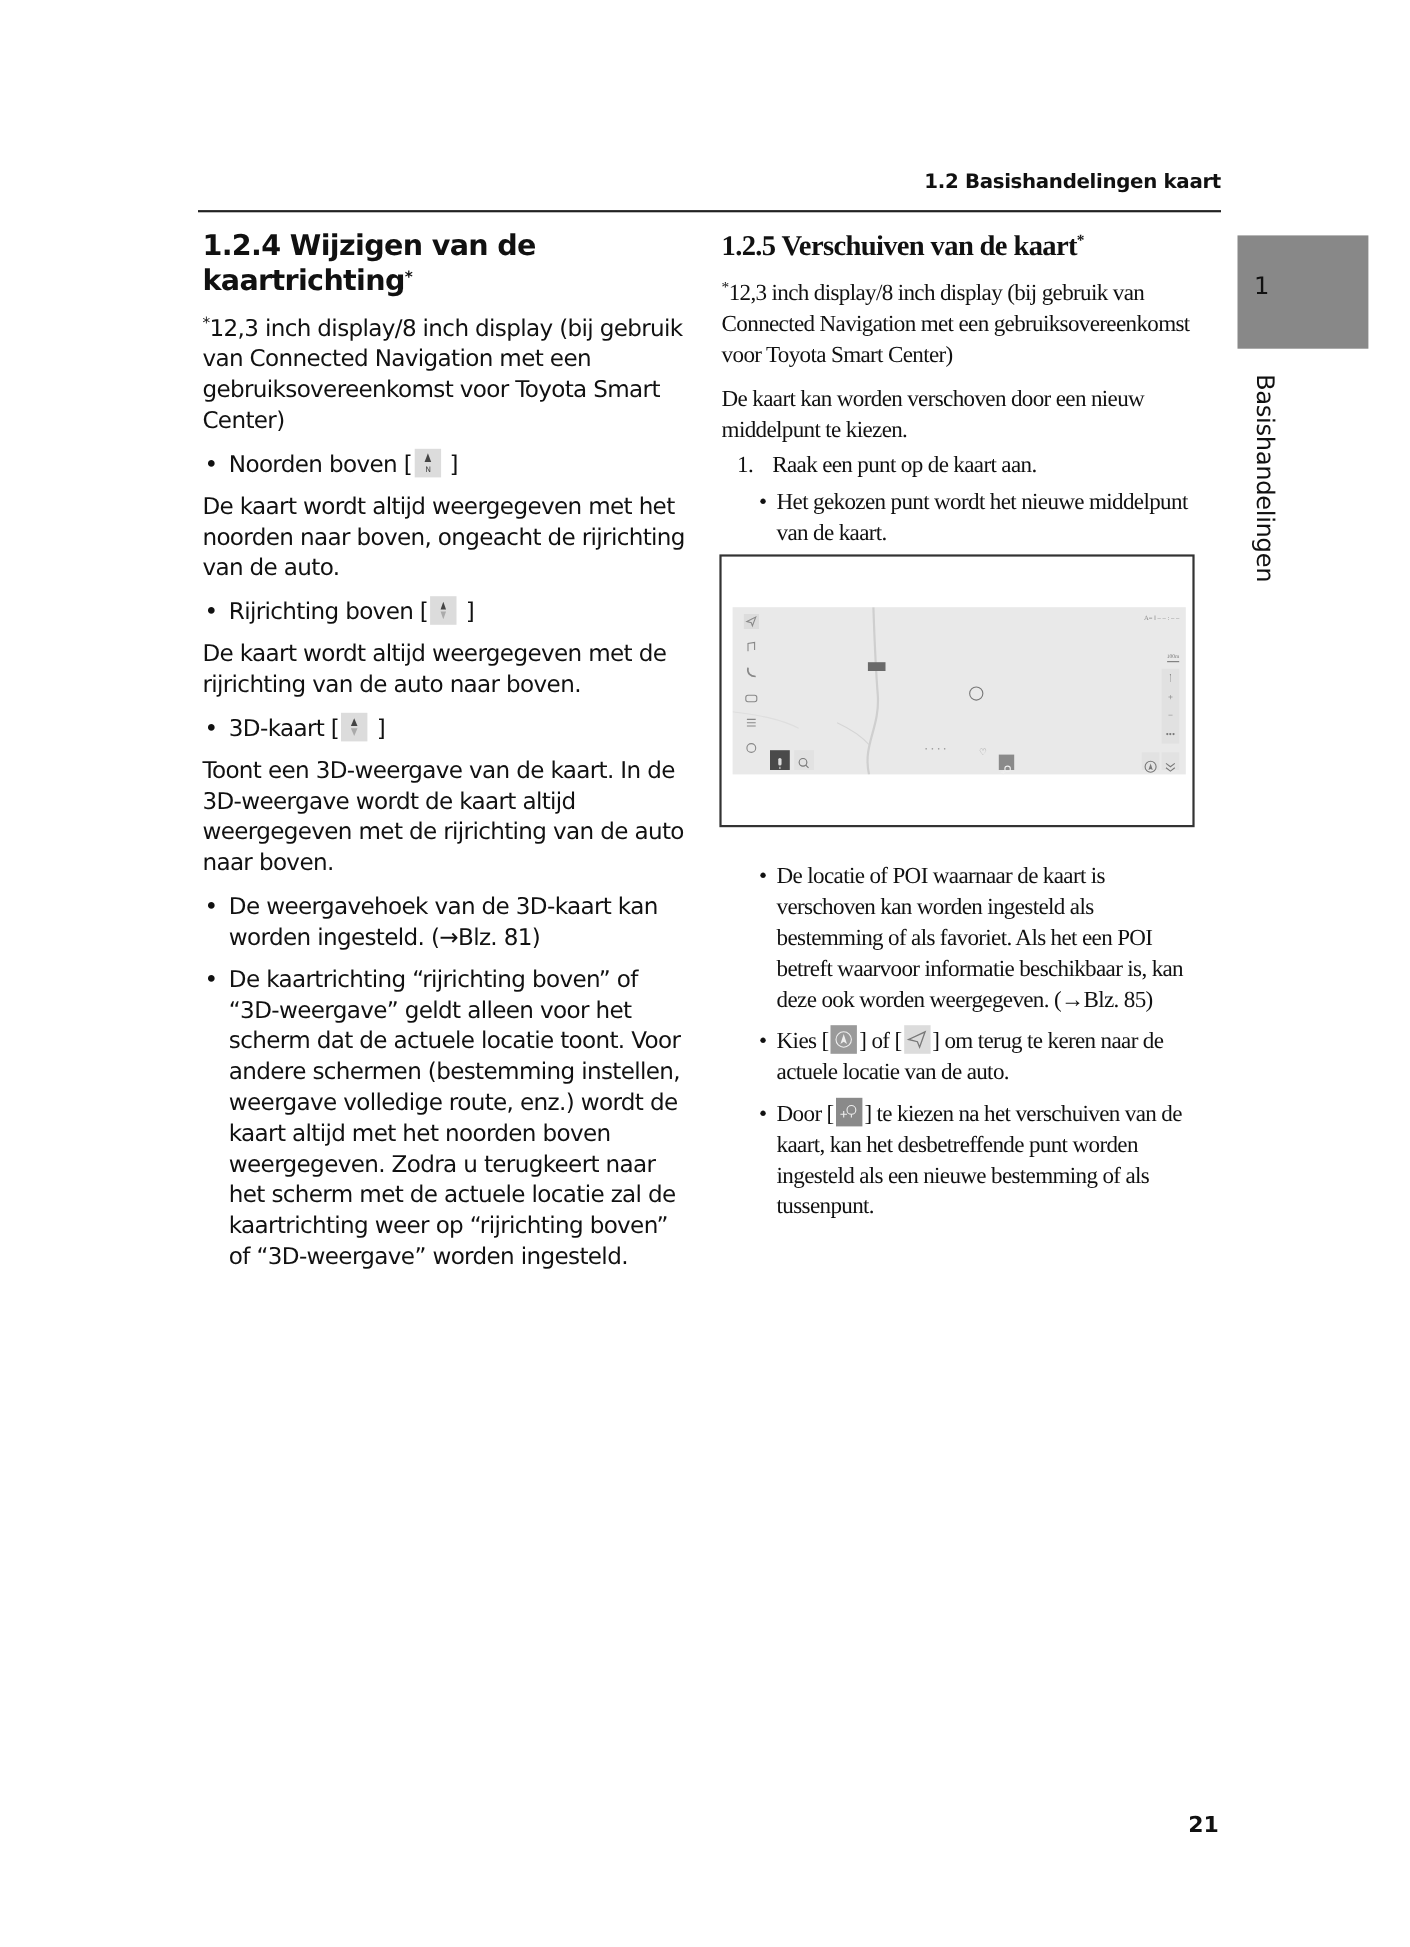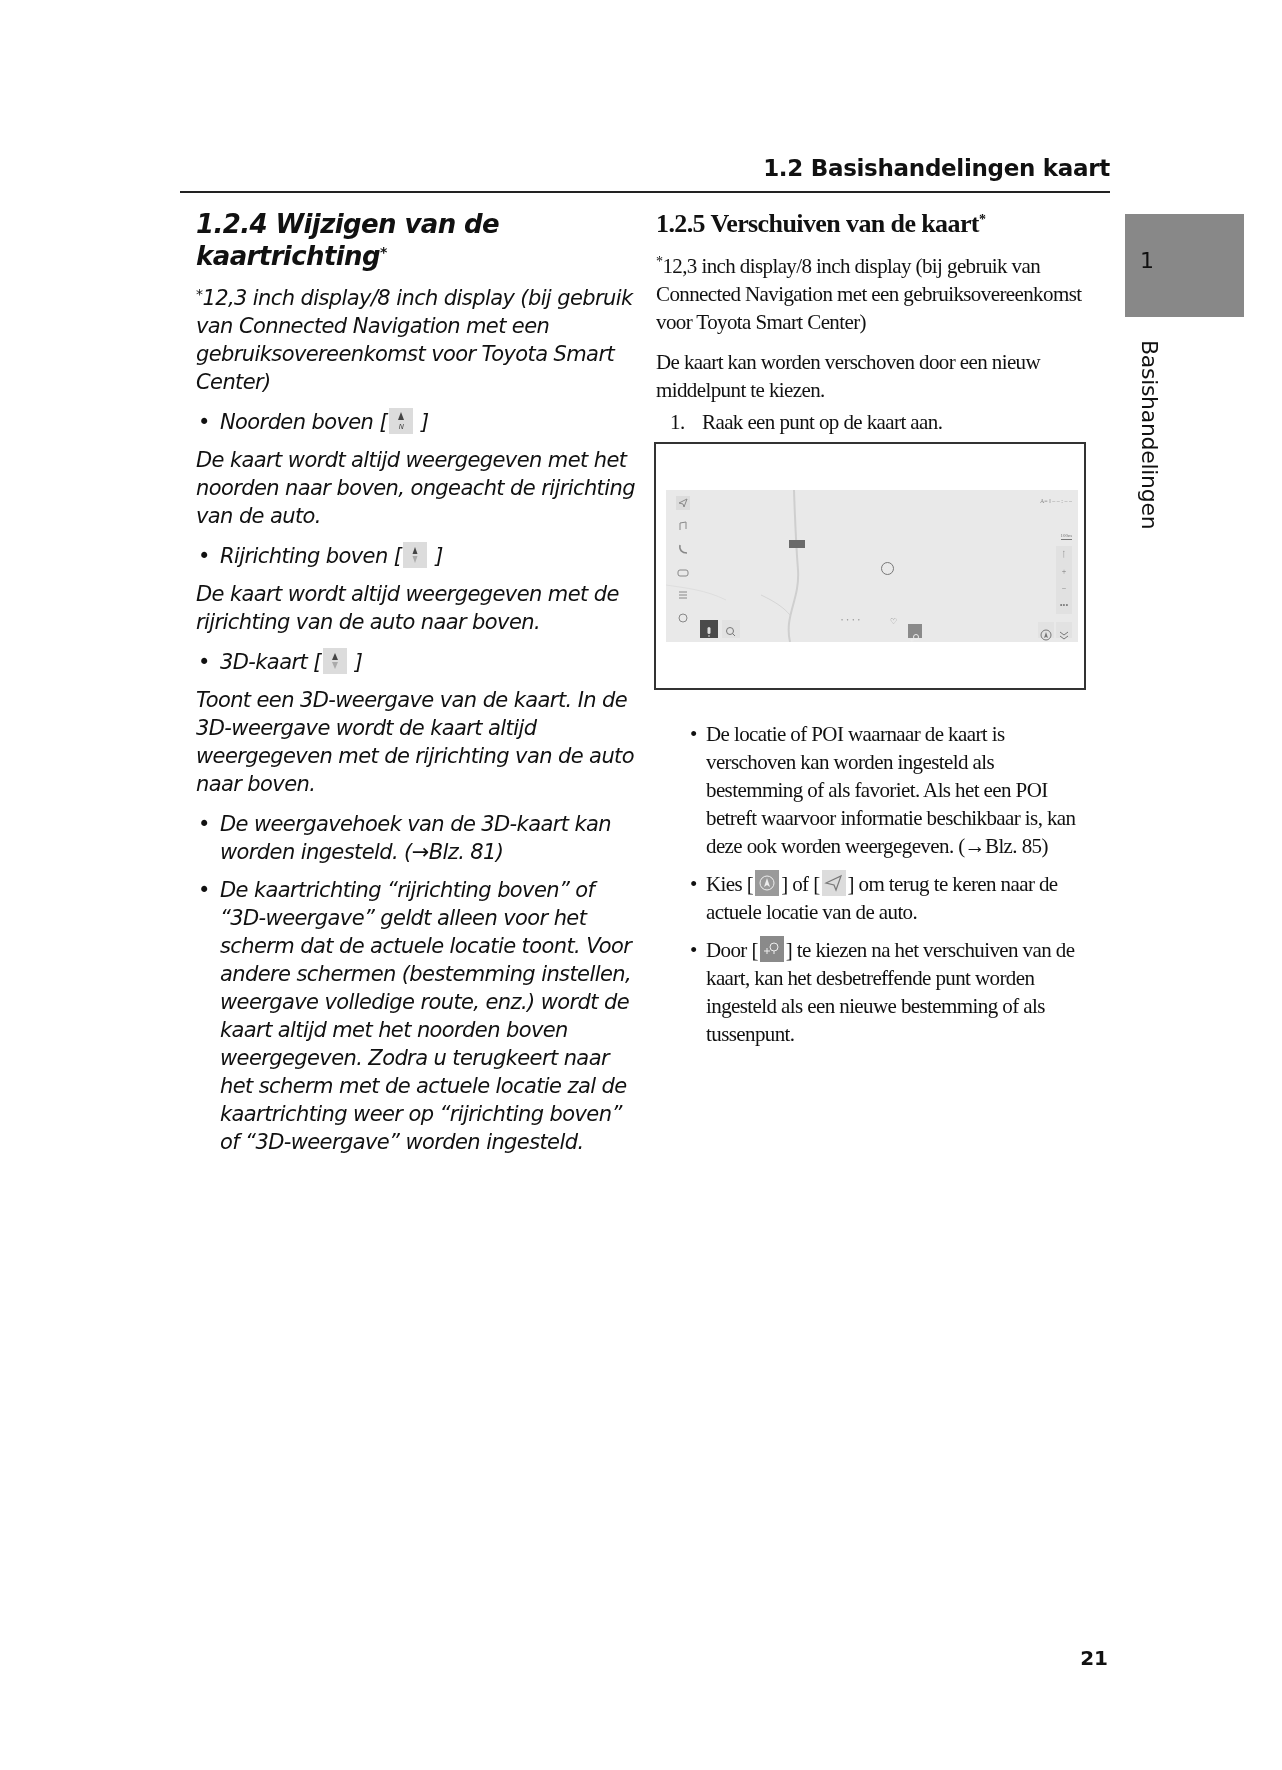--- a/index.html
+++ b/index.html
@@ -1,23 +1,23 @@
 <!DOCTYPE html>
 <html><head>
 <meta charset="utf-8">
 <style>
   html, body { margin:0; padding:0; background:#ffffff; }
   body { width:1282px; height:1770px; position:relative; overflow:hidden;
          font-family:"DejaVu Sans", "Liberation Sans", sans-serif; color:#111; }
-  .header-title { position:absolute; right:172px; top:155px; font-size:23px; font-weight:bold;
+  .header-title { position:absolute; right:172px; top:155px; font-size:18px; font-weight:bold;
                   letter-spacing:-0.3px; font-family:"DejaVu Sans", sans-serif; }
   .header-rule { position:absolute; left:180px; top:191px; width:930px; height:2px; background:#222; }
 
   .col { position:absolute; top:208px; font-size:21px; line-height:28px; letter-spacing:-0.6px; }
-  .col.left { left:196px; width:440px;font-style:italic; }
+  .col.left { left:184px; width:440px; }
   .col.right { left:656px; width:432px;font-family:Liberation Serif, serif; }
 
   h2 { font-size:26px; line-height:32px; font-weight:bold; margin:0 0 12px 0; letter-spacing:-0.6px; }
   h2 sup, p sup { font-size:14px; vertical-align:top; position:relative; top:-4px; }
   p { margin:0 0 12px 0; }
   .bullet { position:relative; padding-left:24px; margin:0 0 10px 0; }
   .bullet::before { content:"•"; position:absolute; left:2px; top:0; }
   .sub-bullet { position:relative; padding-left:50px; margin:0 0 10px 0; }
   .sub-bullet::before { content:"•"; position:absolute; left:34px; top:0; }
   .step { position:relative; padding-left:46px; margin:0 0 14px 0; }
@@ -85,20 +85,21 @@
 
   <div class="bullet">De weergavehoek van de 3D-kaart kan worden ingesteld. (→Blz. 81)</div>
   <div class="bullet">De kaartrichting “rijrichting boven” of “3D-weergave” geldt alleen voor het scherm dat de actuele locatie toont. Voor andere schermen (bestemming instellen, weergave volledige route, enz.) wordt de kaart altijd met het noorden boven weergegeven. Zodra u terugkeert naar het scherm met de actuele locatie zal de kaartrichting weer op “rijrichting boven” of “3D-weergave” worden ingesteld.</div>
 </div>
 
 <div class="col right">
   <h2><span>1.2.5  Verschuiven van de kaart</span><sup>*</sup></h2>
   <p><sup>*</sup><span>12,3 inch display/8 inch display (bij gebruik van Connected Navigation met een gebruiksovereenkomst voor Toyota Smart Center)</span></p>
   <p style="margin-bottom:4px">De kaart kan worden verschoven door een nieuw middelpunt te kiezen.</p>
   <div class="step" style="margin-bottom:6px"><span class="num">1.</span><span>Raak een punt op de kaart aan.</span></div>
+  <div class="sub-bullet" style="margin-bottom:4px">Het gekozen punt wordt het nieuwe middelpunt van de kaart.</div>
 
   <div class="map-frame">
     <div class="map">
       <svg class="road" width="412" height="152" style="left:0;top:0">
         <path d="M128,0 C129,30 130,55 132,80 C134,110 118,125 124,152" stroke="#cfcfcf" stroke-width="2" fill="none"></path>
         <path d="M95,105 C110,112 118,118 124,125" stroke="#d5d5d5" stroke-width="1" fill="none"></path>
         <path d="M0,95 C20,98 40,100 60,110" stroke="#dedede" stroke-width="1" fill="none"></path>
       </svg>
       <svg class="sidebar-ico" style="top:6px" width="14" height="14">
           <rect width="14" height="14" fill="#dcdcdc"></rect>

